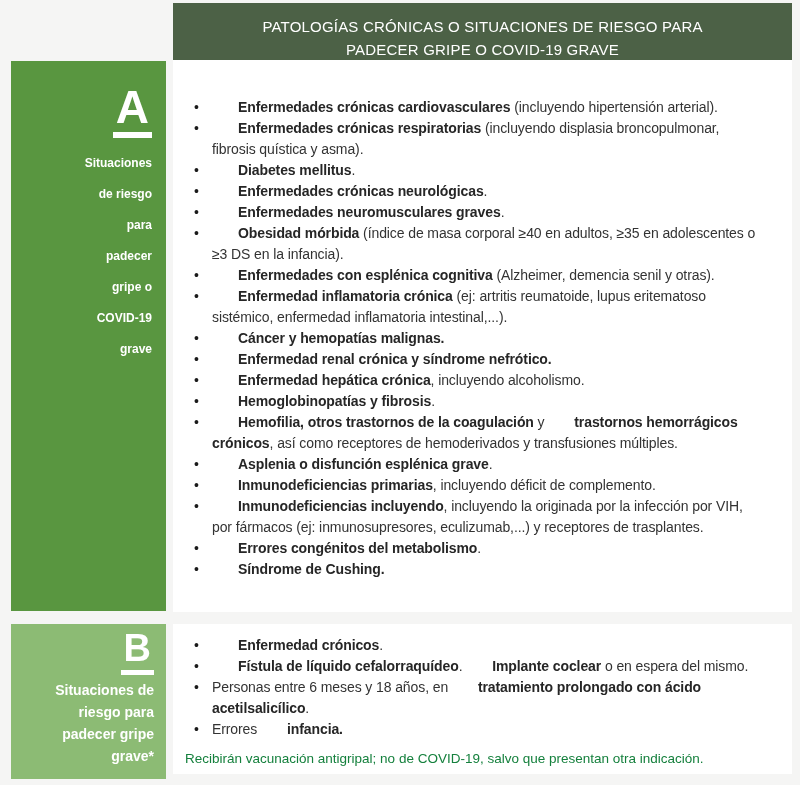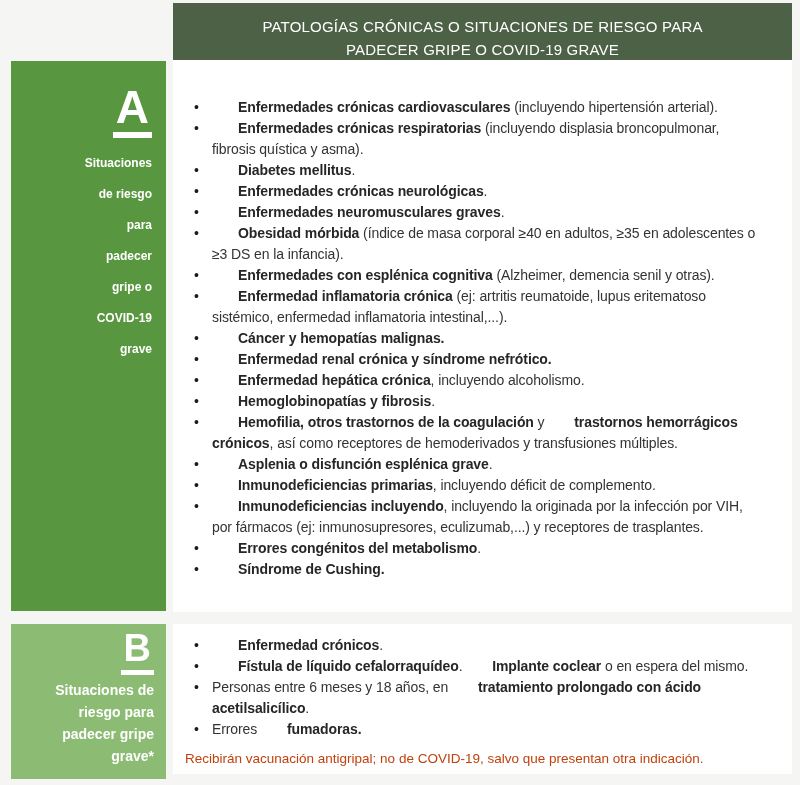--- a/index.html
+++ b/index.html
@@ -94,21 +94,21 @@
     font-size: 14px;
   }
   ul.risk-list li b { color: #262626; padding-left: 26px; }
   ul.risk-list li .seg-text { max-width: 545px; display: inline; }
 
   .footnote {
     position: absolute;
     left: 12px;
     bottom: 8px;
     font-size: 13.5px;
-    color: #c2410c;
+    color: #15803d;
   }
 </style>
 </head>
 <body>
 
 <div class="page" style="background: rgb(245, 245, 244);">
 
   <div class="header" style="background: rgb(76, 97, 70);">PATOLOGÍAS CRÓNICAS O SITUACIONES DE RIESGO PARA
 PADECER GRIPE O COVID-19 GRAVE</div>
 
@@ -152,18 +152,18 @@
 riesgo para
 padecer gripe
 grave*</div>
   </aside>
 
   <div class="panel panel-b">
     <ul class="risk-list">
         <li><b class="seg-text">Enfermedad crónicos</b><span class="seg-text">.</span></li>
         <li><b class="seg-text">Fístula de líquido cefalorraquídeo</b><span class="seg-text">. </span><b class="seg-text">Implante coclear</b><span class="seg-text"> o en espera del mismo.</span></li>
         <li><span class="seg-text">Personas entre 6 meses y 18 años, en </span><b class="seg-text">tratamiento prolongado con ácido acetilsalicílico</b><span class="seg-text">.</span></li>
-        <li><span class="seg-text">Errores </span><b class="seg-text">fumadoras.</b></li>
+        <li><span class="seg-text">Errores </span><b class="seg-text">infancia.</b></li>
       </ul>
     <p class="footnote">Recibirán vacunación antigripal; no de COVID-19, salvo que presentan otra indicación.</p>
   </div>
 
 </div>
 
 </body></html>

